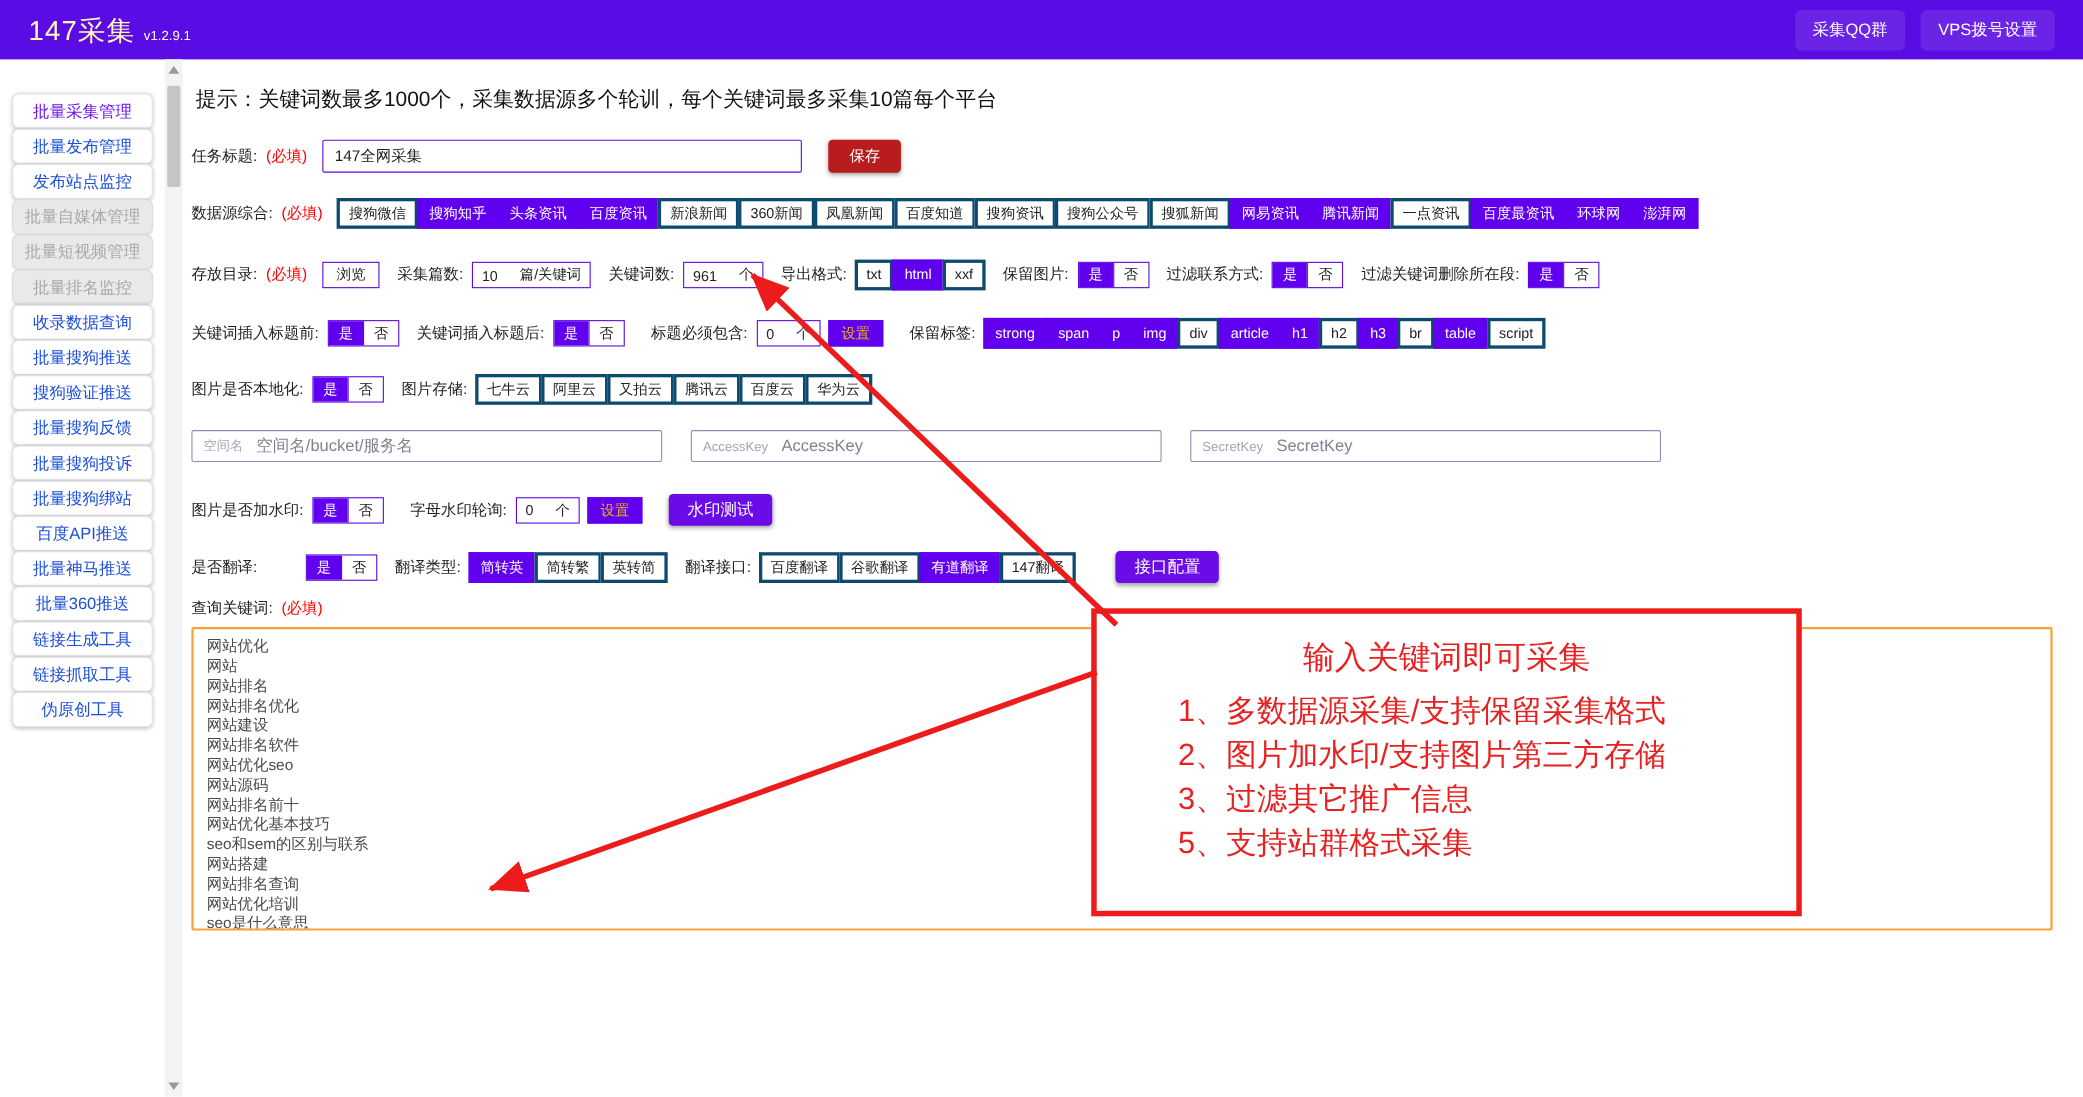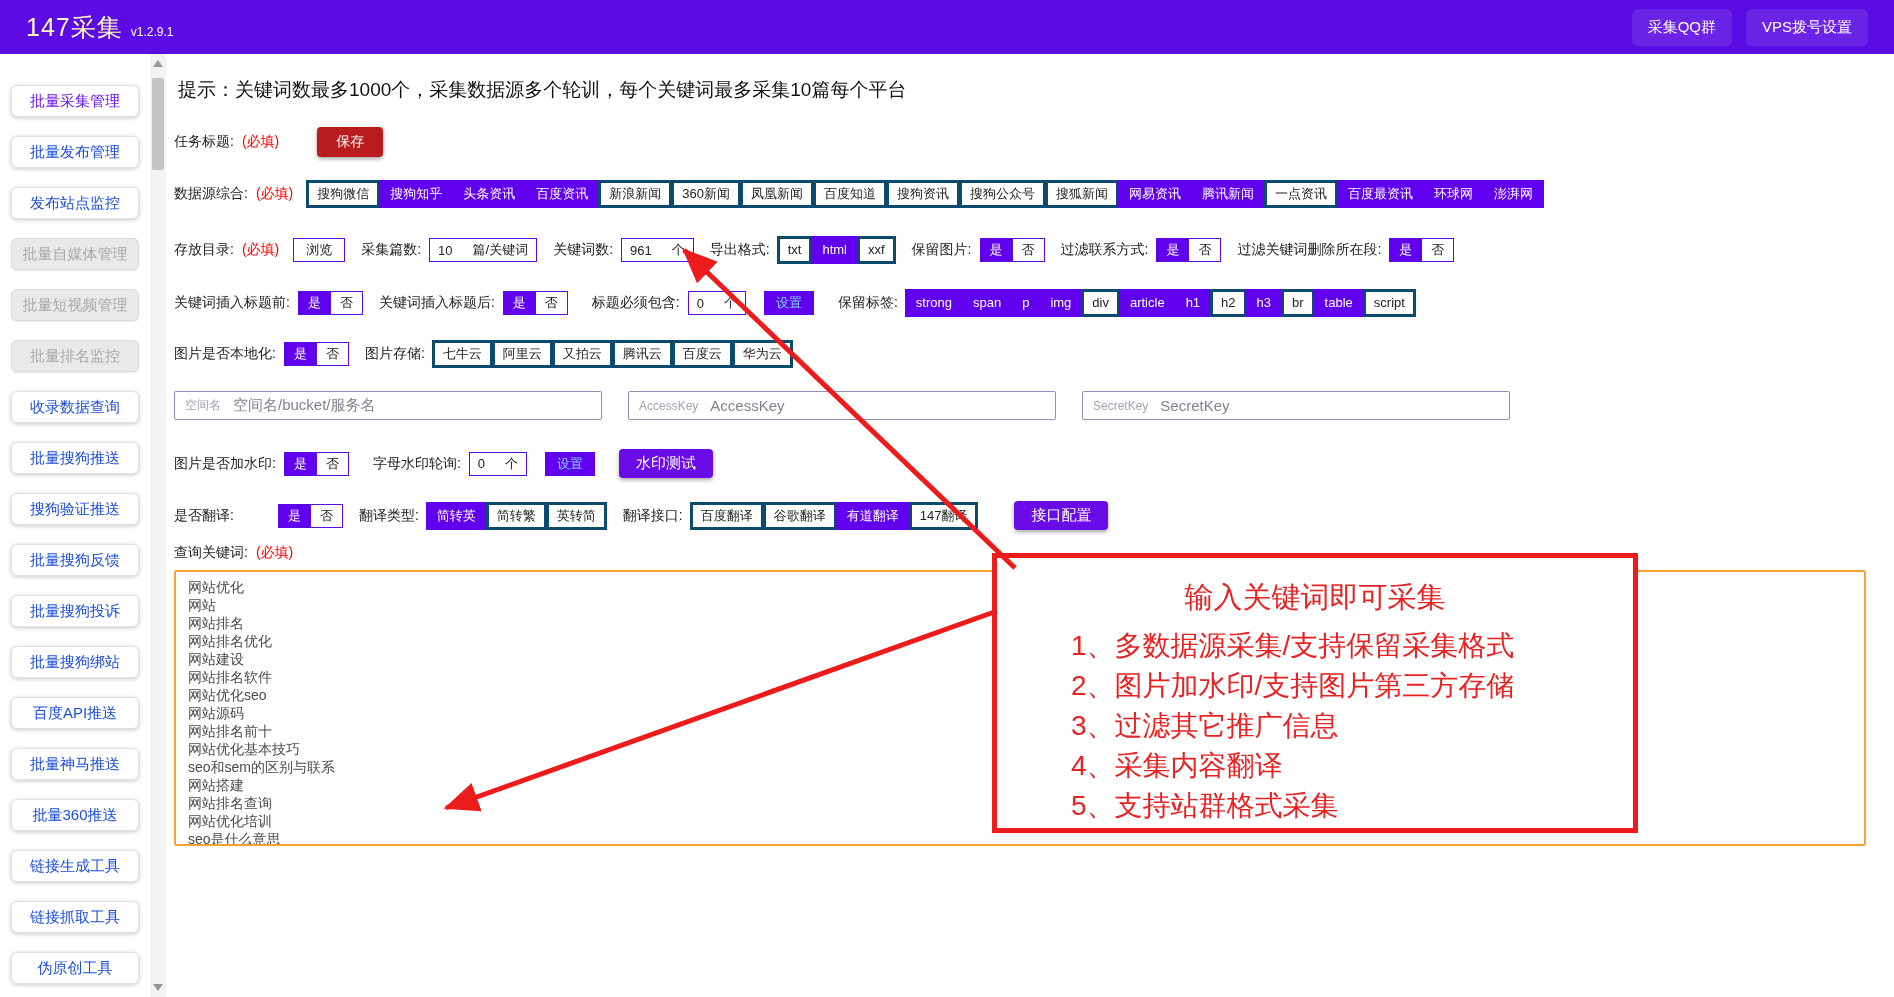--- a/index.html
+++ b/index.html
@@ -8,21 +8,21 @@
     background:#fff;font-family:"Liberation Sans","DejaVu Sans",sans-serif;color:#222;
   }
   
   .topbar{height:54px;background:#5b0be4;display:flex;align-items:center;padding:0 26px;box-sizing:border-box}
   .logo{color:#fef9c3;font-size:25px;font-weight:normal;letter-spacing:1px}
   .ver{color:#fff;font-size:12px;margin-left:8px;margin-top:10px}
   .spacer{flex:1}
   .hbtn{color:#fff;font-size:15px;padding:9px 16px;border-radius:6px;background:rgba(255,255,255,.10);margin-left:14px;cursor:pointer;white-space:nowrap}
   
   .layout{display:flex;height:943px}
-  .sidebar{width:150px;box-sizing:border-box;padding-top:31px;display:flex;flex-direction:column;gap:19px;align-items:center}
+  .sidebar{width:150px;box-sizing:border-box;padding-top:31px;display:flex;flex-direction:column;align-items:center}
   .sbtn{width:128px;height:32px;box-sizing:border-box;background:#fff;border:1px solid #e2e2e2;border-radius:6px;
         box-shadow:0 1px 4px rgba(0,0,0,.22);display:flex;align-items:center;justify-content:center;
         font-size:15px;color:#1d4ed8;cursor:pointer;flex:0 0 auto;white-space:nowrap}
   .sbtn.active{color:#6b16e8}
   .sbtn.disabled{background:#e9e9e9;color:#a9a9a9;border-color:#dcdcdc;box-shadow:0 1px 2px rgba(0,0,0,.10)}
   .sscroll{width:16px;background:#f3f3f3;position:relative;flex:0 0 auto}
   .sarrow{position:absolute;left:3px;width:0;height:0;border-left:5px solid transparent;border-right:5px solid transparent}
   .sarrow.up{top:6px;border-bottom:7px solid #999}
   .sarrow.down{bottom:6px;border-top:7px solid #999}
   .sthumb{position:absolute;top:24px;left:2px;width:12px;height:92px;background:#c5c5c5;border-radius:2px}
@@ -31,22 +31,22 @@
   .hint{font-size:19px;color:#111;margin:8px 0 24px 4px}
   .row{display:flex;align-items:center;font-size:14px;color:#222;white-space:nowrap}
   .lbl{margin-right:8px}
   .req{color:#f00;margin-right:14px}.ml16{margin-left:16px}.ml24{margin-left:24px}.ml36{margin-left:36px}
   .tinput{width:414px;height:28px;border:1px solid #5a0ce0;border-radius:2px;display:flex;align-items:center;
           padding:0 10px;font-size:14px;color:#222;background:#fff}
   .btn-save{background:#b91c1c;color:#fff;height:30px;padding:0 19px;font-size:14px;border-radius:4px;border:none;
             box-shadow:0 2px 4px rgba(0,0,0,.35);margin-left:24px;cursor:pointer;font-family:inherit}
   .btn-big{background:#6a0ce8;color:#fff;height:29px;padding:0 17px;font-size:15px;border-radius:4px;border:none;
            box-shadow:0 2px 4px rgba(0,0,0,.35);cursor:pointer;font-family:inherit}
-  .btn-sm{background:#6100ee;color:#7dd3fc;border:1px solid #6100ee;height:24px;padding:0 11px;font-size:13px;
-          cursor:pointer;font-family:inherit;margin-left:18px}
+  .btn-sm{background:#6100ee;color:#eab308;border:1px solid #6100ee;height:24px;padding:0 11px;font-size:13px;
+          cursor:pointer;font-family:inherit;margin-left:7px}
   .btn-browse{border:1px solid #5a0ce0;background:#fff;height:24px;padding:0 12px;font-size:13px;color:#222;
               cursor:pointer;font-family:inherit}
   .tags{display:inline-flex}
   .tag{border:3px solid #0c4a6e;height:22px;line-height:22px;padding:0 8px;font-size:13px;background:#fff;color:#222;
        margin-left:-1px;cursor:pointer}
   .tag.on{background:#6100ee;border-color:#6100ee;color:#fff}
   .toggle{display:inline-flex;border:1px solid #5a0ce0;height:22px;background:#fff;cursor:pointer}
   .toggle span{padding:0 9px;line-height:22px;font-size:13px;color:#222}
   .toggle span + span{border-left:1px solid #5a0ce0}
   .toggle .on{background:#6100ee;color:#fff}
@@ -116,20 +116,21 @@
     <div class="sarrow down"></div>
   </div>
 
   <div class="content">
 
     <div class="hint">提示：关键词数最多1000个，采集数据源多个轮训，每个关键词最多采集10篇每个平台</div>
 
     <div class="row r-task">
       <span class="lbl">任务标题:</span>
       <span class="req">(必填)</span>
+      <div class="tinput">147全网采集</div>
       <button class="btn-save">保存</button>
     </div>
 
     <div class="row r-src">
       <span class="lbl">数据源综合:</span>
       <span class="req">(必填)</span>
       <div class="tags">
 
       <span class="tag">搜狗微信</span>
           <span class="tag on">搜狗知乎</span>
@@ -320,21 +321,20 @@
   </div>
 </div>
 
 <div class="redbox">
   <div class="redtitle">输入关键词即可采集</div>
   <div class="redlines">
 
   <div class="redline">1、多数据源采集/支持保留采集格式</div>
       <div class="redline">2、图片加水印/支持图片第三方存储</div>
       <div class="redline">3、过滤其它推广信息</div>
-      <div class="redline">4、采集内容翻译</div>
       <div class="redline">5、支持站群格式采集</div>
     </div>
 </div>
 
 <svg class="arrows" width="1894" height="997" viewBox="0 0 1894 997">
   <defs>
     <marker id="ah" markerWidth="9" markerHeight="8" refX="6.5" refY="3" orient="auto">
       <polygon points="0 0, 7 3, 0 6" fill="#ec1c1c"></polygon>
     </marker>
   </defs>

